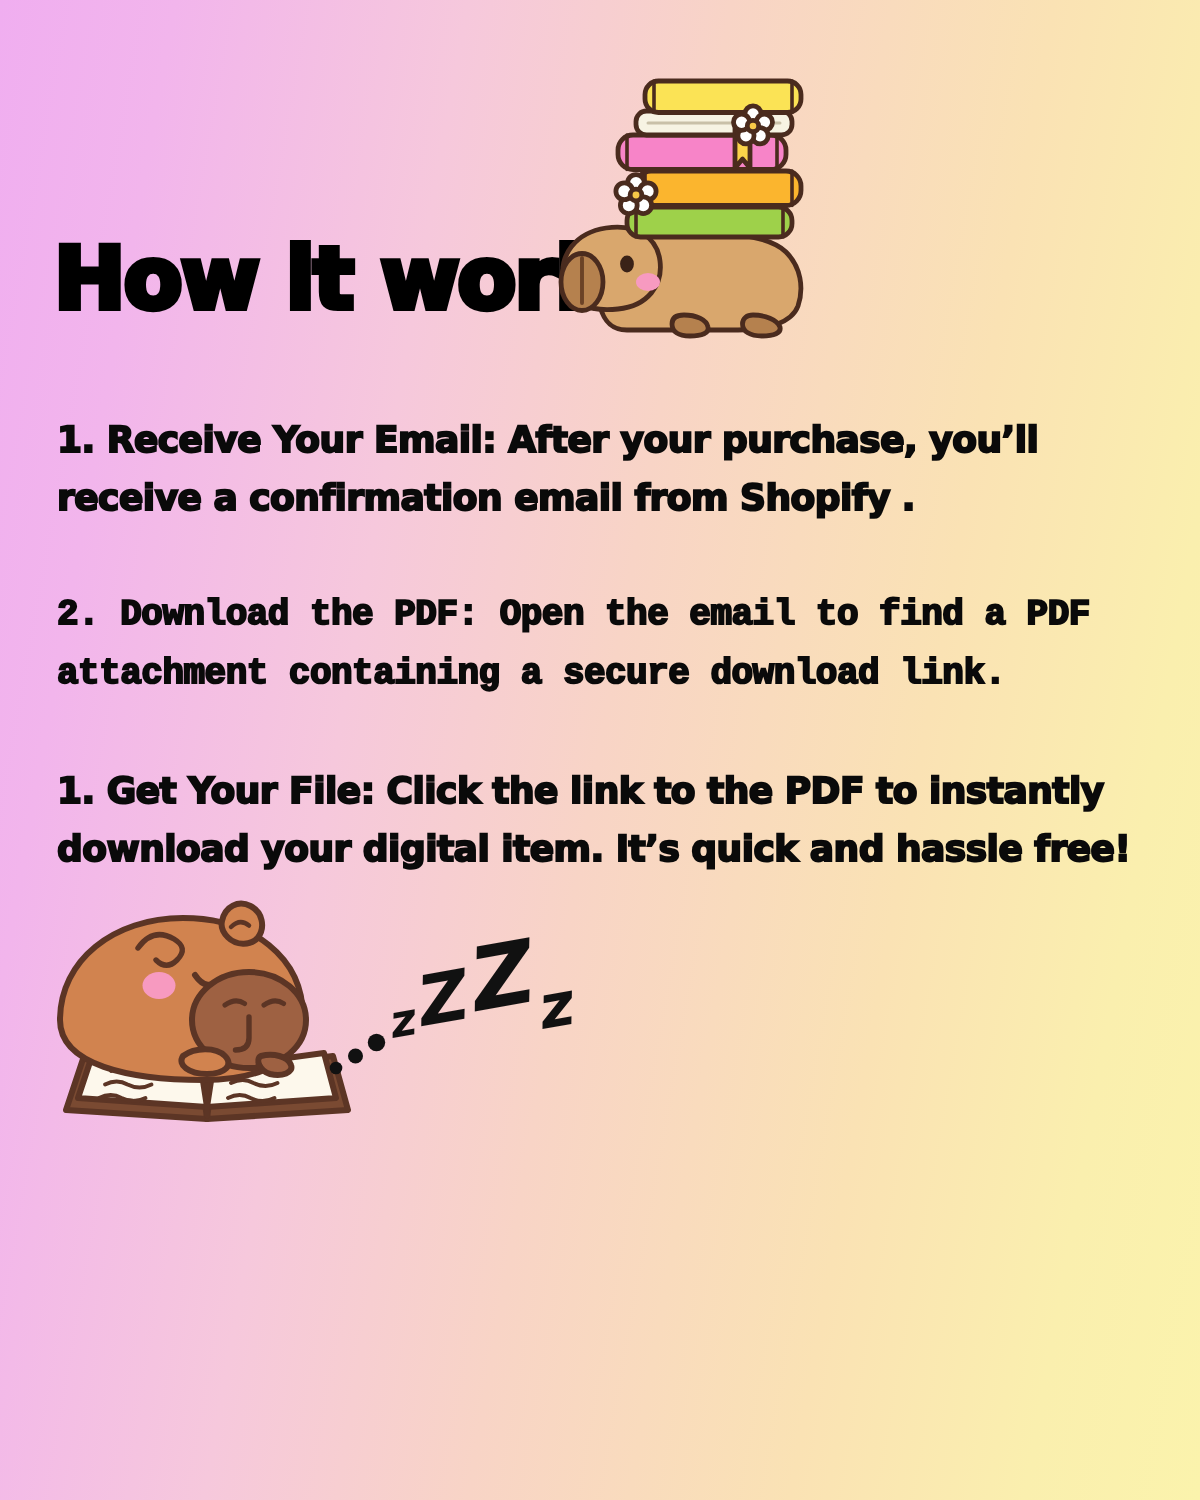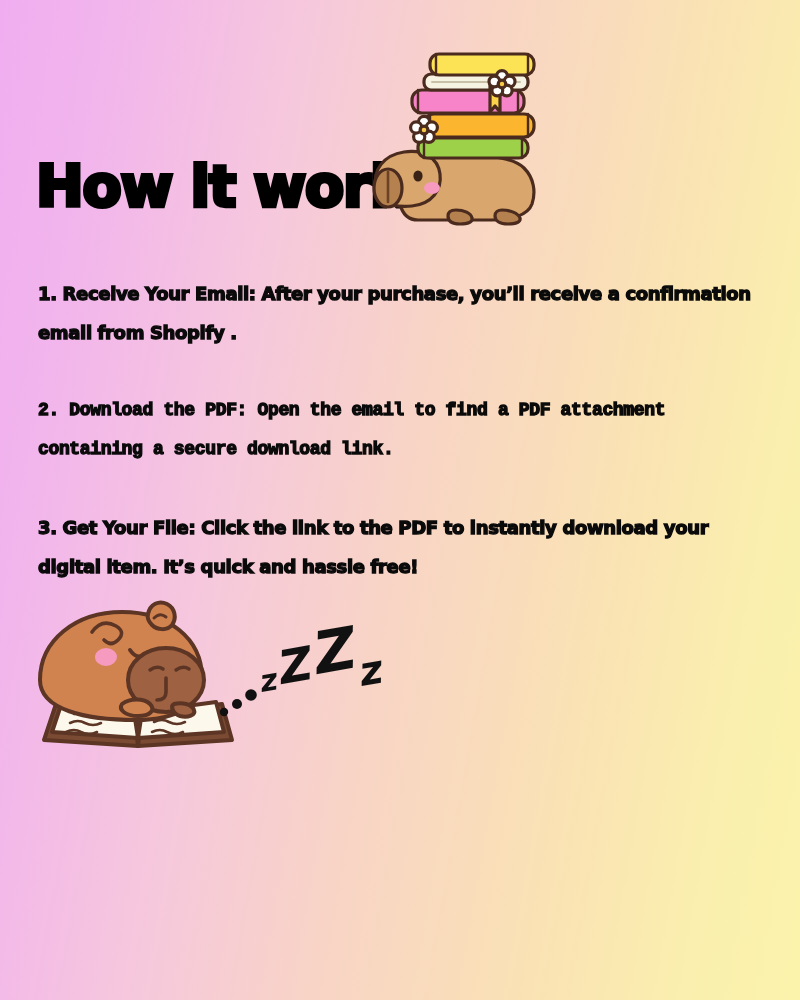--- a/index.html
+++ b/index.html
@@ -43,21 +43,21 @@
     white-space: nowrap;
   }
 
   
   .step {
     position: absolute;
     left: 38px;
     width: 726px;
     font-family: "DejaVu Sans", sans-serif;
     font-weight: 700;
-    font-size: 18px;
+    font-size: 24px;
     line-height: 39px;
     letter-spacing: -0.35px;
     color: #0a0a0a;
     -webkit-text-stroke: 1.35px #0a0a0a;
     paint-order: stroke fill;
   }
   #step-1 { top: 274px; }
   #step-2 { top: 391px; font-family: Liberation Mono, monospace; }
   #step-3 { top: 508px; }
 
@@ -216,15 +216,15 @@
           <text x="336" y="94" font-size="40" transform="rotate(-10 336 94)">z</text>
         </g>
       </g>
     </svg>
   </div>
 
   <div class="step" id="step-1">1. Receive Your Email: After your purchase, you’ll receive a confirmation email from Shopify .</div>
 
   <div class="step" id="step-2">2. Download the PDF: Open the email to find a PDF attachment containing a secure download link.</div>
 
-  <div class="step" id="step-3">3. Get Your File: Click the link to the PDF to instantly download your digital item. It’s quick and hassle free!</div>
+  <div class="step" id="step-3">1. Get Your File: Click the link to the PDF to instantly download your digital item. It’s quick and hassle free!</div>
 
 </div>
 
 </body></html>

